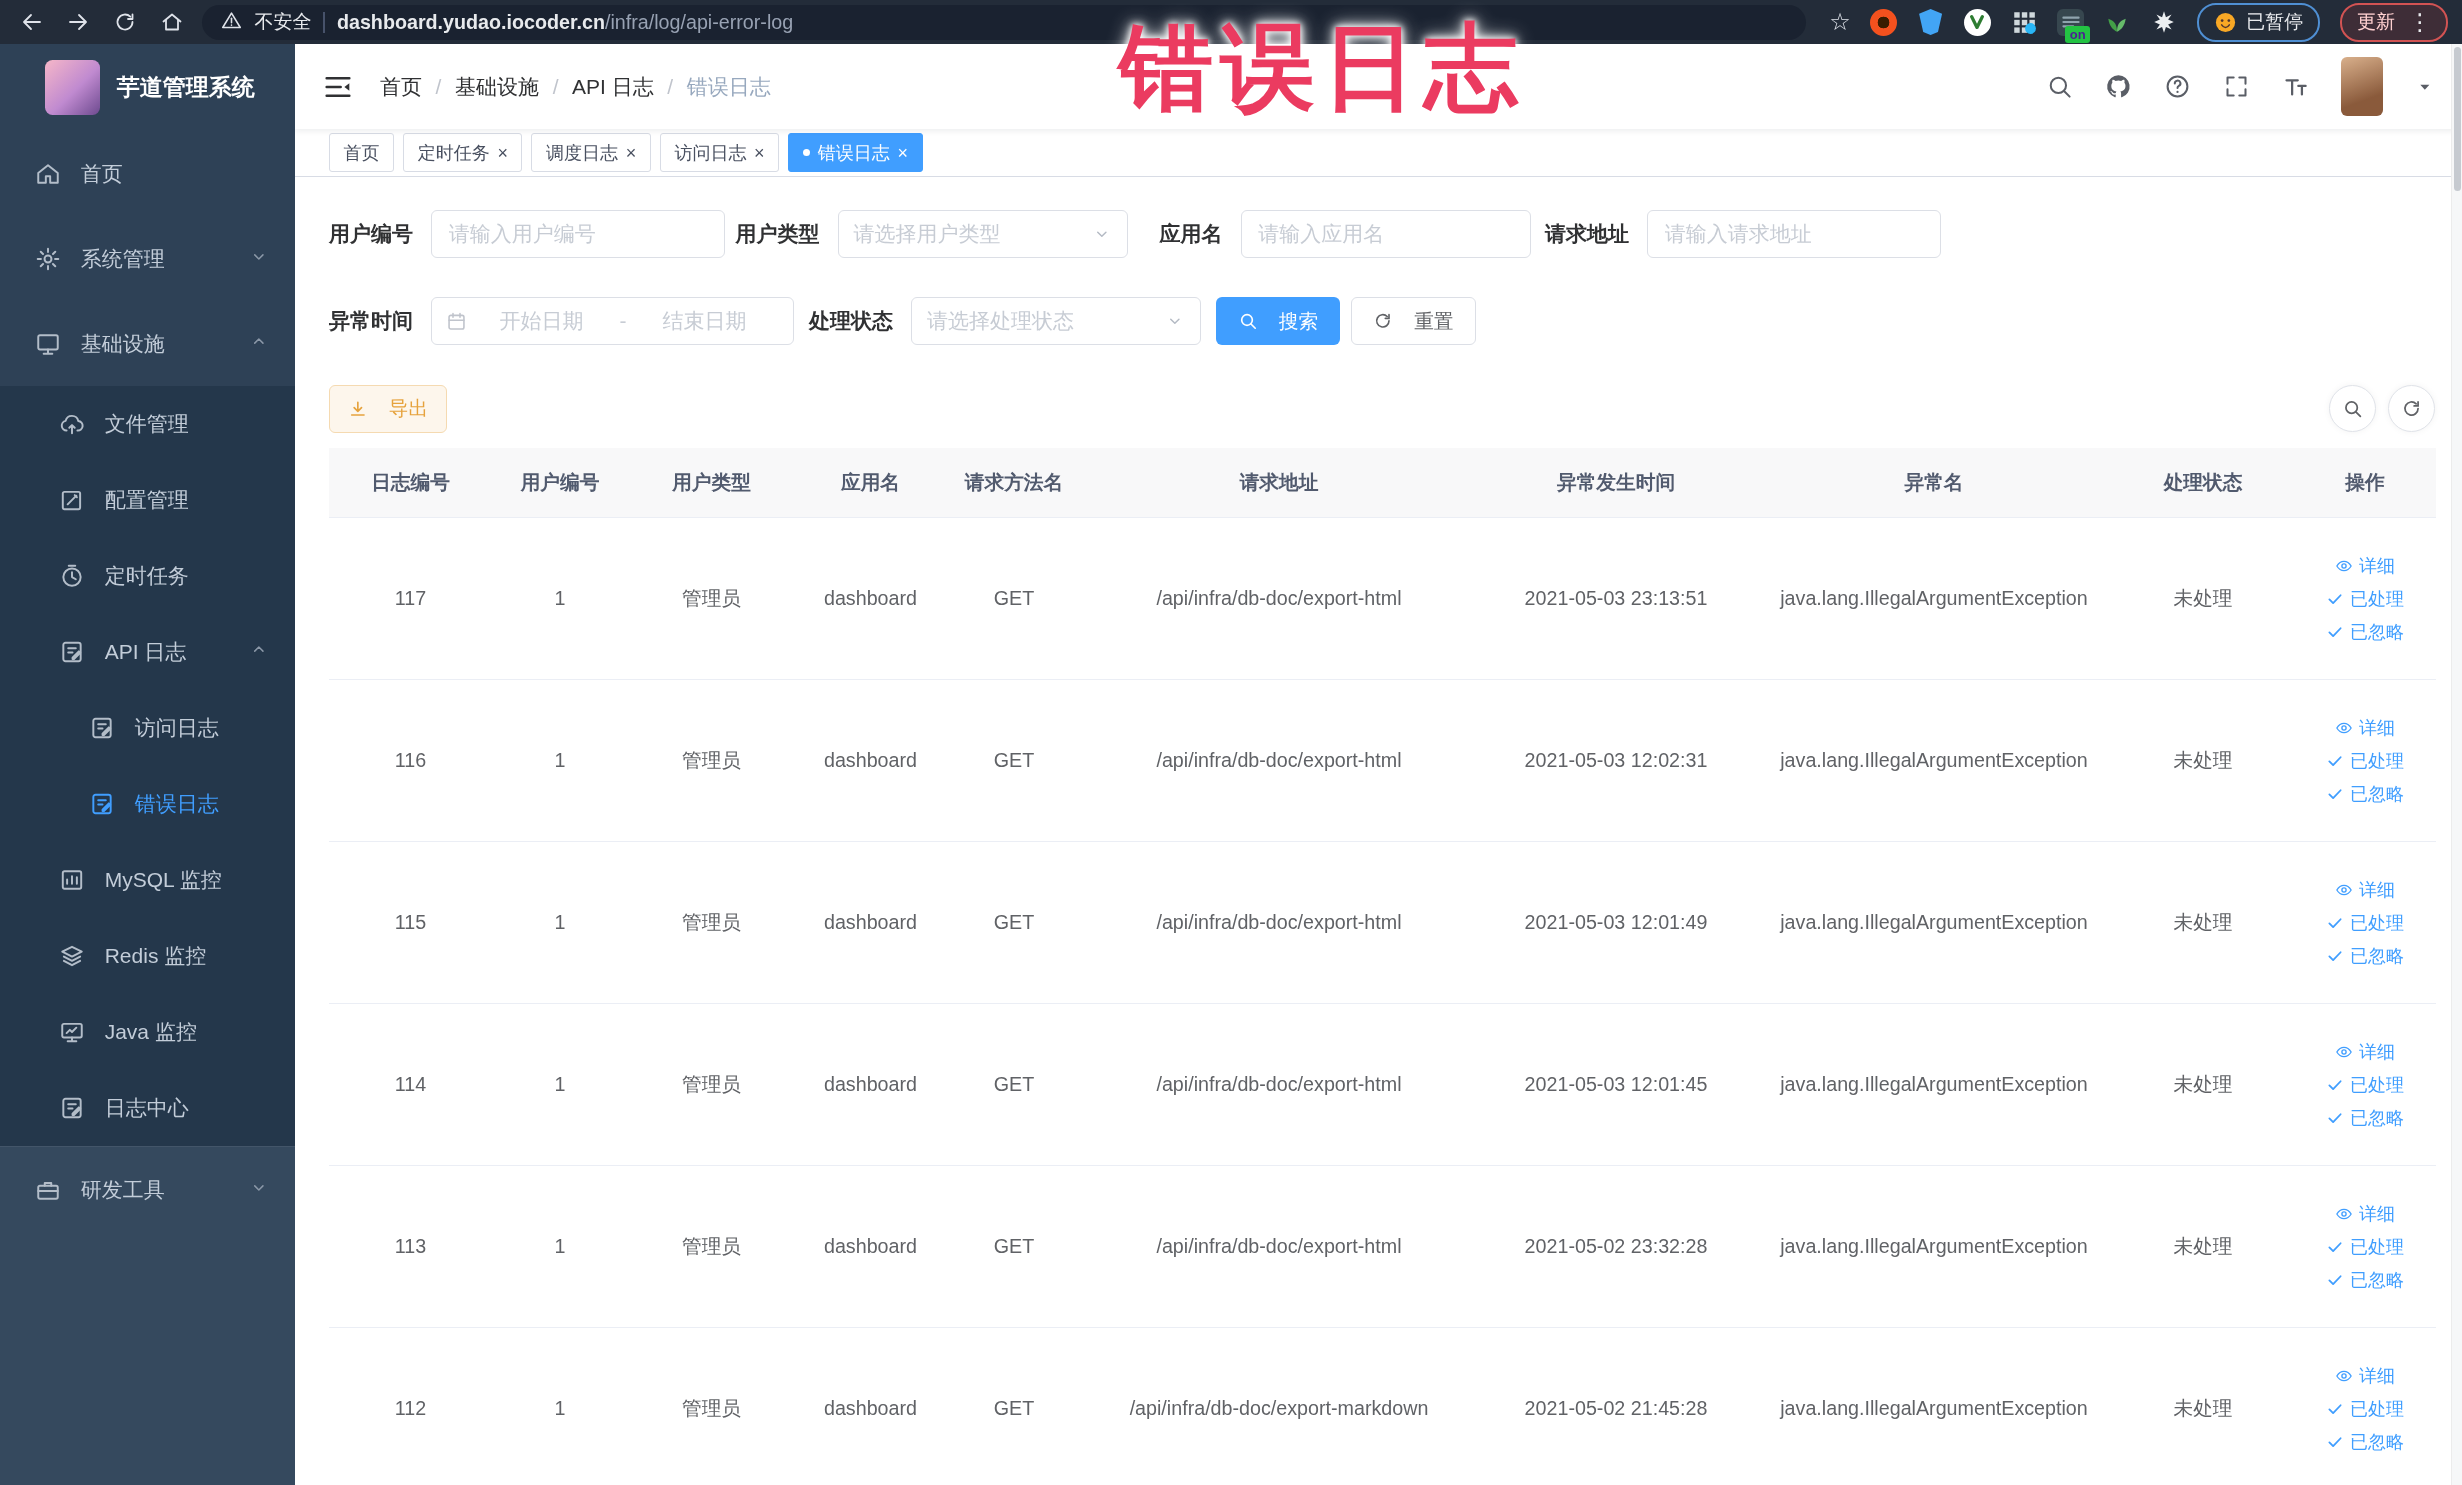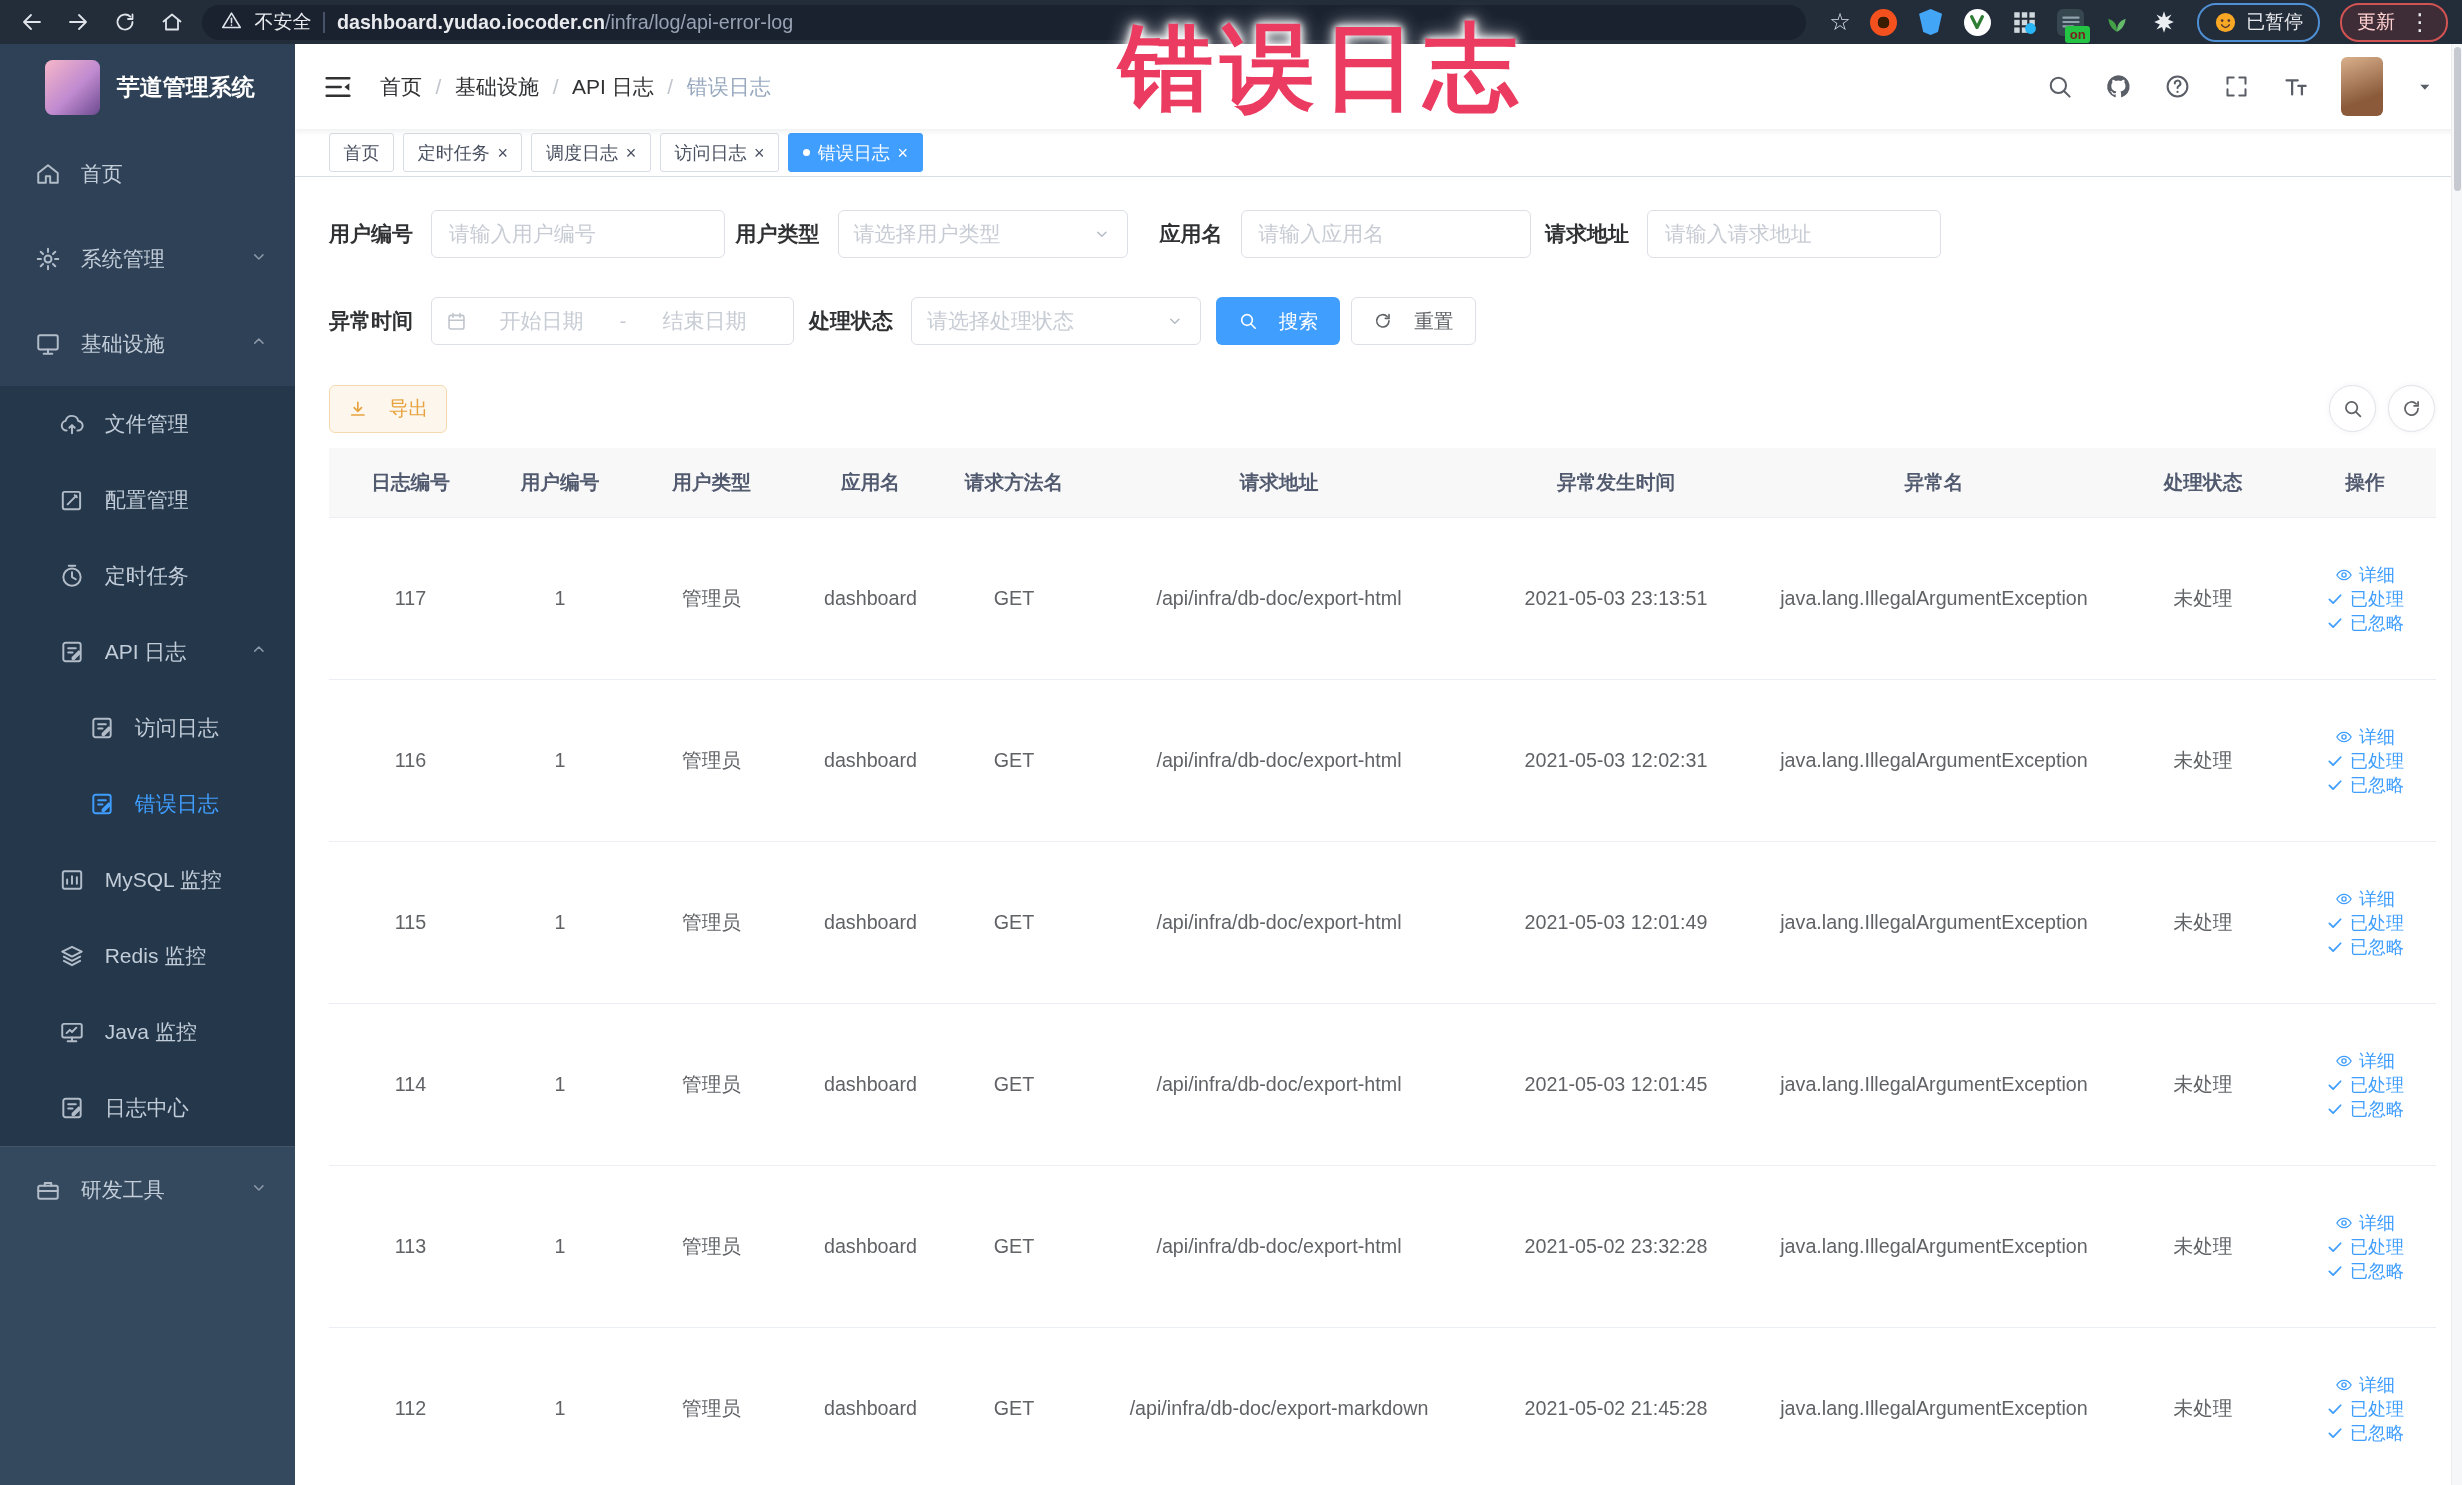--- a/index.html
+++ b/index.html
@@ -21,21 +21,21 @@
   .url-host{color:#e8eaed;font-weight:700}
   .url-path{color:#98a2b3}
   #tb-right{display:flex;align-items:center;gap:19.7px;margin-right:13.6px}
   .star{font-size:24px;color:#dfe3ea;line-height:1}
   .ext{width:27px;height:27px;position:relative;display:flex;align-items:center;justify-content:center;flex:none}
   .ext svg{width:26px;height:26px}
   .ext-orange{border-radius:50%;background:radial-gradient(circle,#3a1c00 0 30%,#f4511e 32% 100%)}
   .ext-shield{width:23px;height:26px;background:#42a5f5;clip-path:polygon(50% 0,100% 18%,82% 88%,50% 100%,18% 88%,0 18%)}
   .ext-green{background:#fff;border-radius:50%}
   .ext-onoff{background:#37474f;border-radius:6px}
-  .badge-on{position:absolute;right:-6px;bottom:-7.6px;background:#23c343;color:#7f1d1d;font-size:13px;
+  .badge-on{position:absolute;right:-6px;bottom:-7.6px;background:#23c343;color:#4c1d95;font-size:13px;
             line-height:1;padding:2.3px 4.5px;border-radius:3px;font-weight:700}
   .pill{height:35px;border-radius:19px;display:flex;align-items:center;gap:9px;padding:0 15px;font-size:19px;flex:none}
   .pill-paused{border:2.3px solid #4f8fd3;color:#e8eaed}
   .pill-paused svg{width:23px;height:23px}
   .pill-update{border:2.3px solid #d25353;background:rgba(170,50,50,.2);color:#ffd0d0}
   .kebab{font-size:23px;color:#e8eaed;margin-left:4.5px;line-height:1}
 
   
   #sidebar{position:absolute;top:44px;left:0;bottom:0;width:295px;background:#2e4156;
            display:flex;flex-direction:column;z-index:10}
@@ -111,21 +111,21 @@
   .circ{width:47px;height:47px;border-radius:50%;border:1.5px solid #e0e3e9;background:#fff;
         display:flex;align-items:center;justify-content:center;color:#606266;
         box-shadow:0 0 7.6px rgba(0,0,0,.05);box-sizing:border-box;cursor:pointer}
   .circ svg{width:21px;height:21px}
 
   #log-table{margin-top:15px;border-collapse:collapse;table-layout:fixed;width:2106px}
   #log-table thead th{height:67px;background:#f8f8f9;color:#515a6e;font-size:19.7px;font-weight:700;
                       border-bottom:1.5px solid #ebeef5;text-align:center}
   #log-table tbody td{height:159px;text-align:center;font-size:19.7px;color:#606266;
                       border-bottom:1.5px solid #ebeef5;vertical-align:middle;overflow:hidden}
-  .actions{display:flex;flex-direction:column;align-items:center;}
+  .actions{display:flex;flex-direction:column;align-items:center;gap:9px}
   .act{display:inline-flex;align-items:center;gap:6px;color:#409EFF;font-size:18px;cursor:pointer}
   .act svg{width:18px;height:18px}
 
   
   #annotation{position:absolute;left:1119px;top:4.5px;font-size:94px;font-weight:900;letter-spacing:7.6px;
               z-index:40;color:#eb3b60;font-family:"DejaVu Sans",sans-serif;
               text-shadow:0 0 6px #fff,0 0 12px #fff,0 0 19.7px rgba(255,255,255,.9)}
 
   
   #pg-scroll{position:absolute;top:44px;right:0;bottom:0;width:10.6px;background:#f6f7f8;

